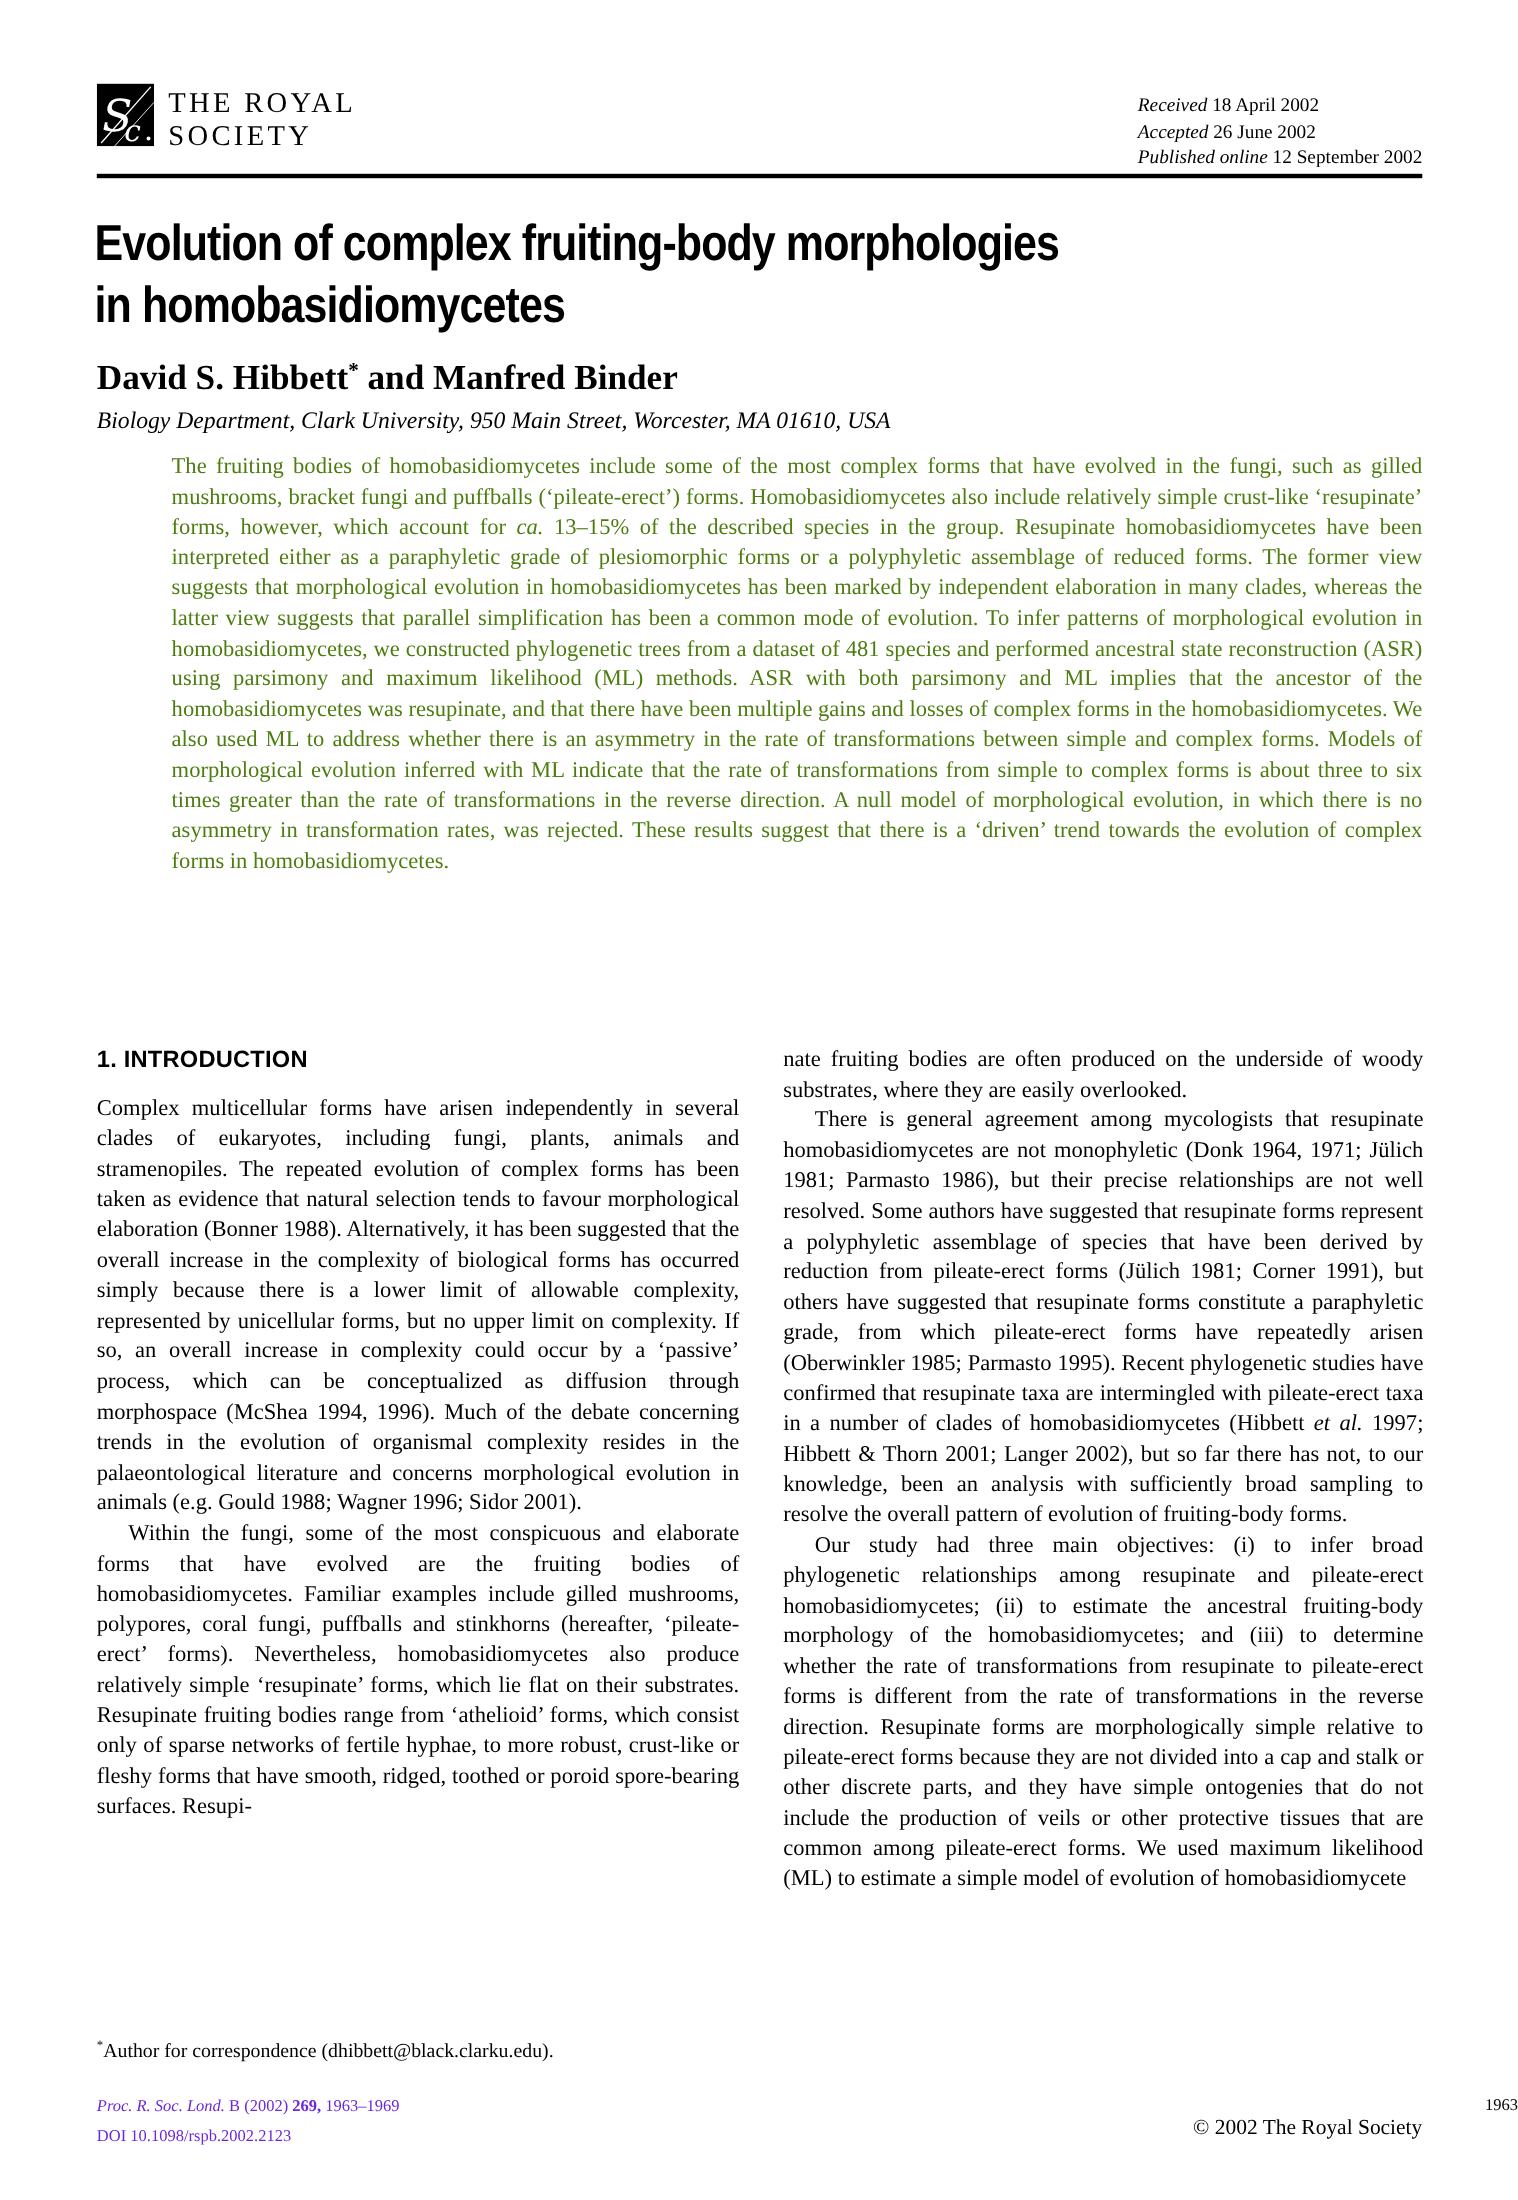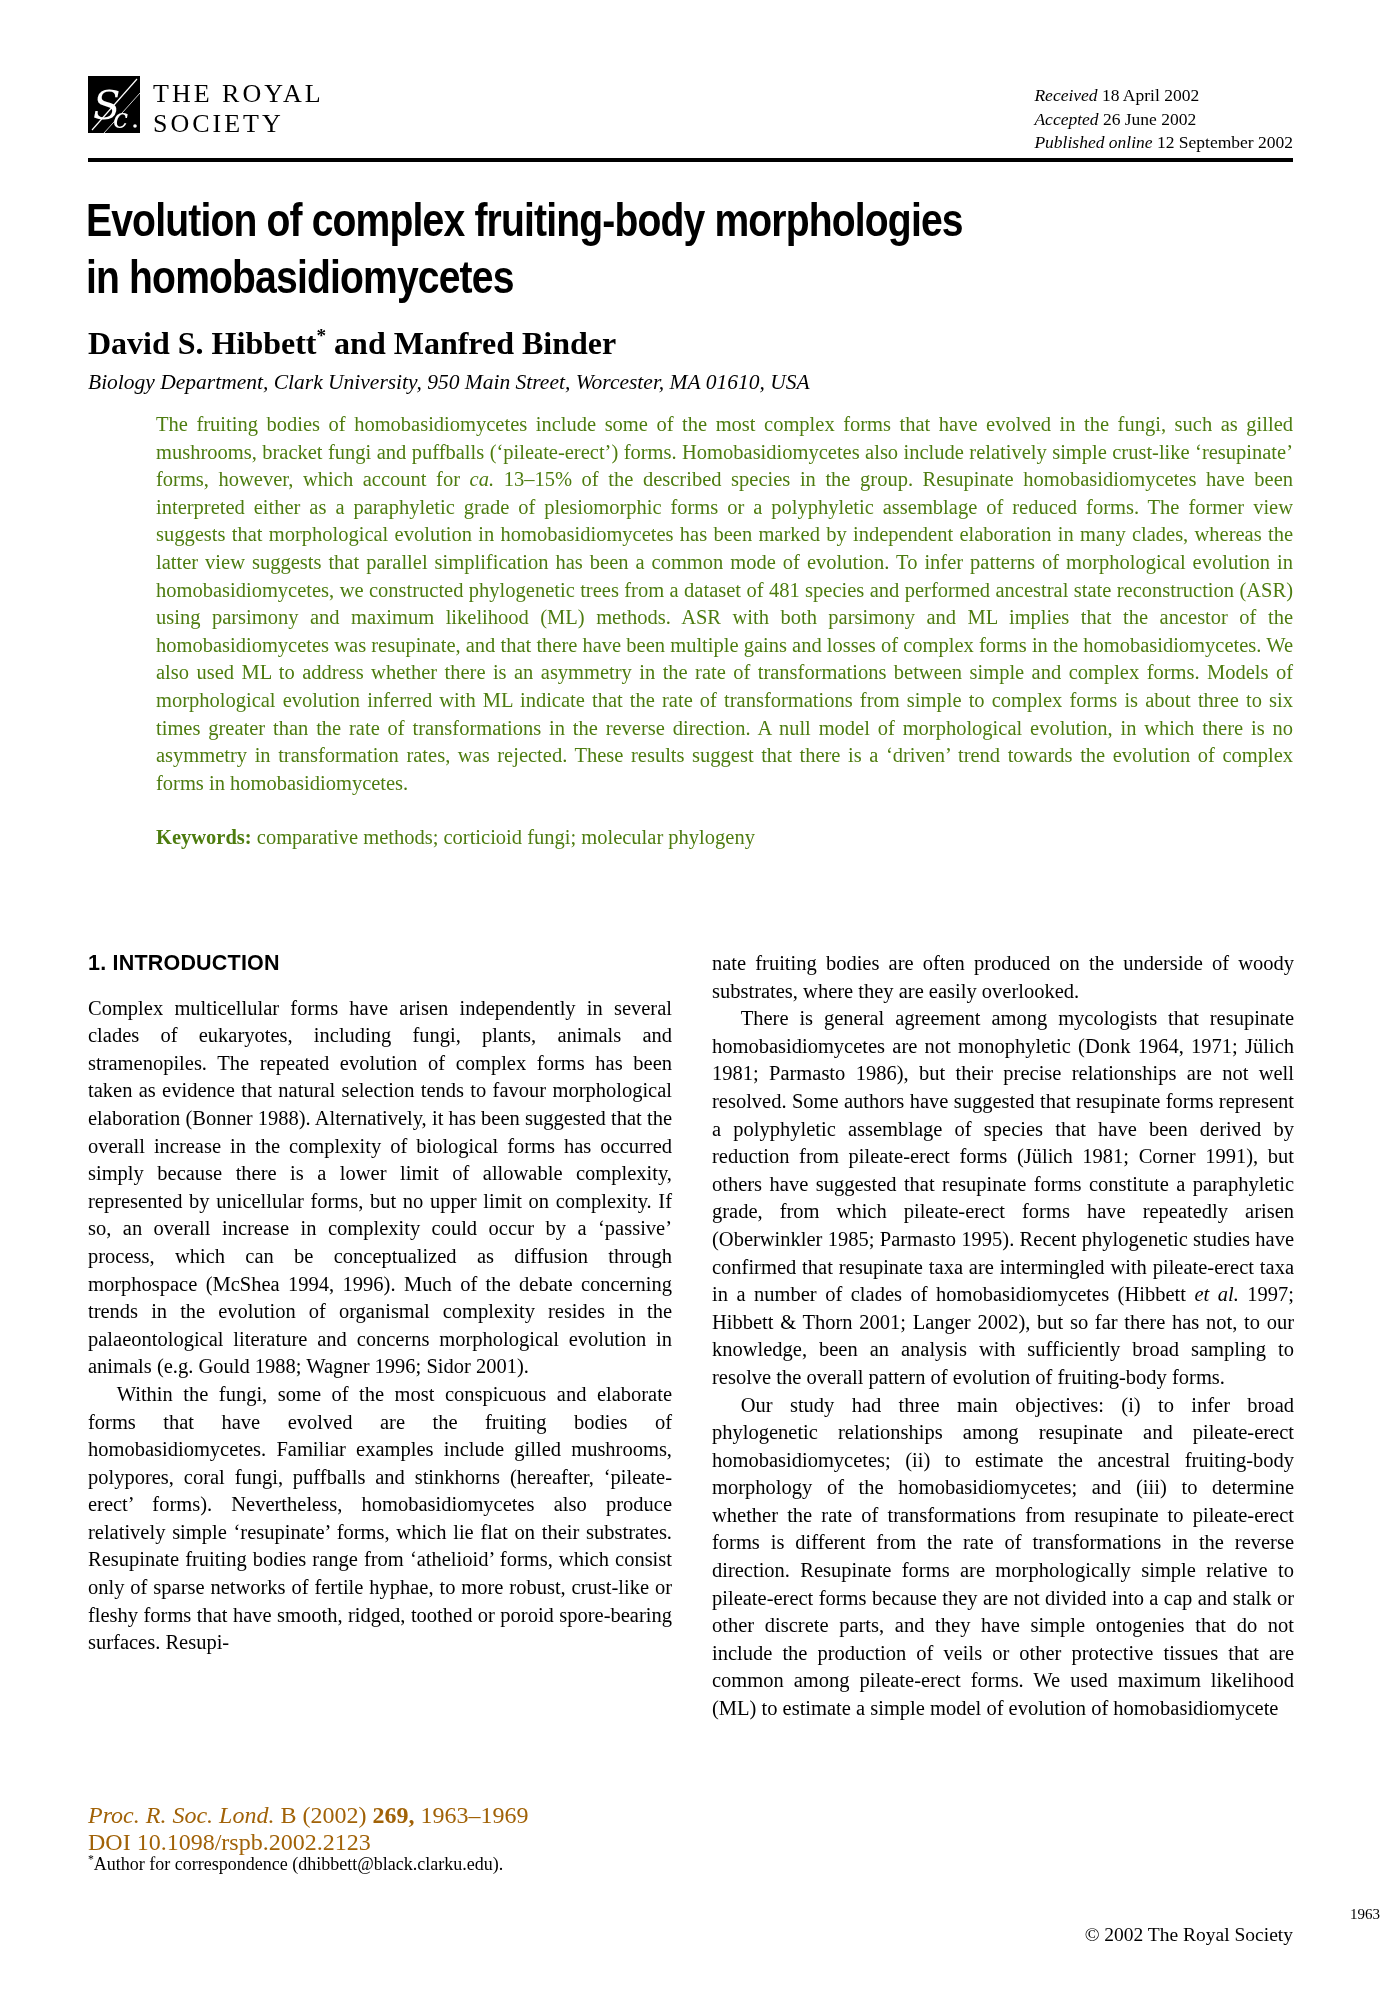--- a/index.html
+++ b/index.html
@@ -35,21 +35,21 @@
     text-align:justify; color:#000; }
   .col-left  { left:88px; }
   .col-right { left:712px; width:582px; }
   .section-heading { font-family:"Liberation Sans","DejaVu Sans",sans-serif;
     font-weight:bold; font-size:21.5px; letter-spacing:0.2px; margin:0 0 17px 0; text-align:left; color:#000; }
   .col p { margin:0; }
   .col p.indent { text-indent:1.4em; }
   
   .footnote { position:absolute; left:88px; top:1853px; font-size:18px; color:#000; }
   .footnote sup { font-size:65%; }
-  .footer-left { position:absolute; left:88px; top:1802px; font-size:24px; line-height:26.5px; color:#a16207; }
+  .footer-left { position:absolute; left:88px; top:1902px; font-size:15px; line-height:26.5px; color:#6d28d9; }
   .footer-left i { font-style:italic; }
   .footer-left b { font-weight:bold; }
   .footer-page { position:absolute; left:0; top:1906px; width:1380px; text-align:right; font-size:15px; color:#000; }
   .footer-right { position:absolute; right:87px; top:1924px; font-size:19.5px; color:#000; }
 </style>
 </head>
 <body>
 
 <div class="page">
 
@@ -83,21 +83,20 @@
   </div>
 
   <div class="authors">
     <span>David S. Hibbett</span><sup>*</sup><span> and </span><span>Manfred Binder</span>
   </div>
 
   <div class="affiliation">Biology Department, Clark University, 950 Main Street, Worcester, MA 01610, USA</div>
 
   <div class="abstract-wrap">
     <div><span>The fruiting bodies of homobasidiomycetes include some of the most complex forms that have evolved in the fungi, such as gilled mushrooms, bracket fungi and puffballs (‘pileate-erect’) forms. Homobasidiomycetes also include relatively simple crust-like ‘resupinate’ forms, however, which account for </span><i>ca.</i><span> 13–15% of the described species in the group. Resupinate homobasidiomycetes have been interpreted either as a paraphyletic grade of plesiomorphic forms or a polyphyletic assemblage of reduced forms. The former view suggests that morphological evolution in homobasidiomycetes has been marked by independent elaboration in many clades, whereas the latter view suggests that parallel simplification has been a common mode of evolution. To infer patterns of morphological evolution in homobasidiomycetes, we constructed phylogenetic trees from a dataset of 481 species and performed ancestral state reconstruction (ASR) using parsimony and maximum likelihood (ML) methods. ASR with both parsimony and ML implies that the ancestor of the homobasidiomycetes was resupinate, and that there have been multiple gains and losses of complex forms in the homobasidiomycetes. We also used ML to address whether there is an asymmetry in the rate of transformations between simple and complex forms. Models of morphological evolution inferred with ML indicate that the rate of transformations from simple to complex forms is about three to six times greater than the rate of transformations in the reverse direction. A null model of morphological evolution, in which there is no asymmetry in transformation rates, was rejected. These results suggest that there is a ‘driven’ trend towards the evolution of complex forms in homobasidiomycetes.</span></div>
-    <div class="kw"><b>Keywords:</b><span> comparative methods; corticioid fungi; molecular phylogeny</span></div>
   </div>
 
   <div class="col col-left">
     <h2 class="section-heading">1. INTRODUCTION</h2>
     <p>Complex multicellular forms have arisen independently in several clades of eukaryotes, including fungi, plants, animals and stramenopiles. The repeated evolution of complex forms has been taken as evidence that natural selection tends to favour morphological elaboration (Bonner 1988). Alternatively, it has been suggested that the overall increase in the complexity of biological forms has occurred simply because there is a lower limit of allowable complexity, represented by unicellular forms, but no upper limit on complexity. If so, an overall increase in complexity could occur by a ‘passive’ process, which can be conceptualized as diffusion through morphospace (McShea 1994, 1996). Much of the debate concerning trends in the evolution of organismal complexity resides in the palaeontological literature and concerns morphological evolution in animals (e.g. Gould 1988; Wagner 1996; Sidor 2001).</p>
     <p class="indent">Within the fungi, some of the most conspicuous and elaborate forms that have evolved are the fruiting bodies of homobasidiomycetes. Familiar examples include gilled mushrooms, polypores, coral fungi, puffballs and stinkhorns (hereafter, ‘pileate-erect’ forms). Nevertheless, homobasidiomycetes also produce relatively simple ‘resupinate’ forms, which lie flat on their substrates. Resupinate fruiting bodies range from ‘athelioid’ forms, which consist only of sparse networks of fertile hyphae, to more robust, crust-like or fleshy forms that have smooth, ridged, toothed or poroid spore-bearing surfaces. Resupi-</p>
   </div>
 
   <div class="col col-right">
     <p>nate fruiting bodies are often produced on the underside of woody substrates, where they are easily overlooked.</p>

